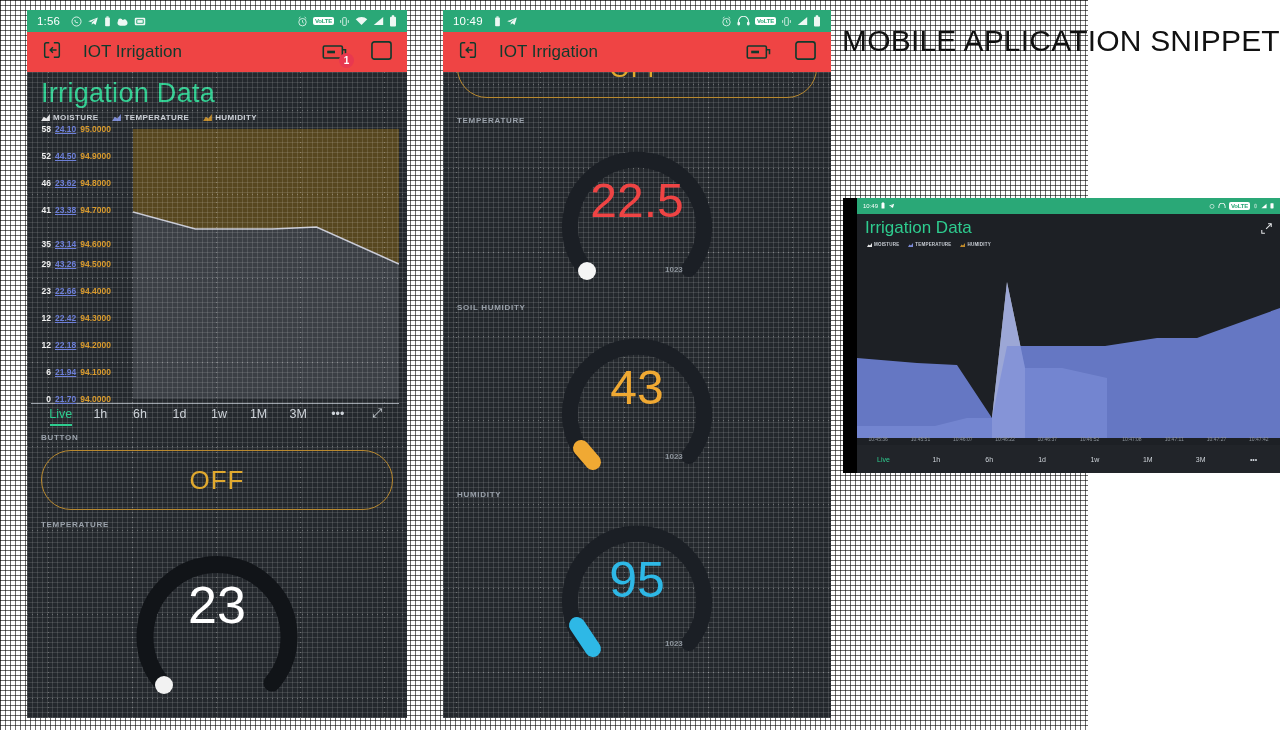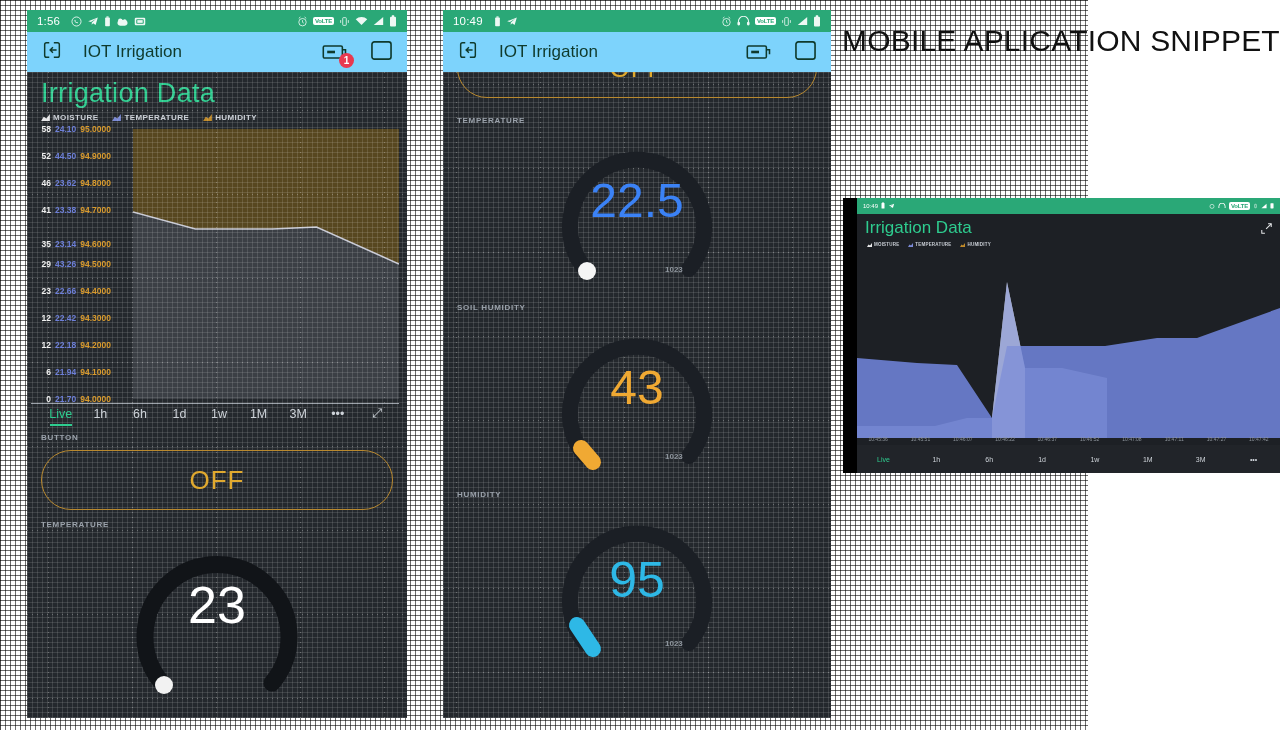--- a/index.html
+++ b/index.html
@@ -63,21 +63,21 @@
   .sb-left  { display:flex; align-items:center; gap:5px; flex:1; }
   .sb-right { display:flex; align-items:center; gap:5px; }
   .sb-ico { opacity:.92; display:inline-flex; align-items:center; }
   .volte {
     font-size: 6px; font-weight: bold; background:#fff; color:#2aa877;
     border-radius:2px; padding: 1px 2px; letter-spacing:-.2px; line-height:1;
   }
 
   .appbar {
     height: 40px;
-    background: #7dd3fc;
+    background: #ef4444;
     display: flex; align-items: center;
     padding: 0 14px;
     color: #10342a;
   }
   .appbar .title {
     font-size: 17px; color: #0f3a2c; margin-left: 20px; flex: 1;
     font-weight: 400;
   }
   .appbar-icons { display:flex; align-items:center; gap: 22px; }
   .badge {
@@ -125,21 +125,21 @@
     letter-spacing: .4px;
   }
   .legend-item { display:flex; align-items:center; gap:3px; }
 
   
   .chart-wrap { position: relative; height: 280px; margin: 0 8px 0 4px; }
   .ylabels { position:absolute; left:4px; top:0; width:96px; height:100%; z-index:4; }
   .yrow { position:absolute; left:0; display:flex; gap:4px; font-size:8.5px;
     transform: translateY(-50%); white-space:nowrap; font-weight:600; }
   .yv-m { color:#f0f0f0; width:16px; text-align:right; }
-  .yv-t { color:#6d7fd8; }
+  .yv-t { color:#6d7fd8;text-decoration:underline; }
   .yv-h { color:#d99b2e; }
 
   .plot { position:absolute; left:102px; right:0; top:0; bottom:0; }
   .axis-line { position:absolute; left:0; right:0; bottom:0; height:1px; background:#9aa0a8; }
 
   .timerow {
     display:flex; align-items:center;
     padding: 2px 10px 2px 14px;
     gap: 0; position:relative; z-index:5;
   }
@@ -530,21 +530,21 @@
       <div class="dgridr" style="top:516px"></div>
         <div class="dgridr" style="top:600px"></div>
 
       <div class="offbtn" style="margin-top:-34px; height:58px">OFF</div>
 
       <div class="section-label" style="padding-top:18px">TEMPERATURE</div>
       <div class="gauge">
         <svg class="gauge-svg" width="200" height="170" viewBox="0 0 200 170">
           <path d="M48 140 A 67 67 0 1 1 152 140" fill="none" stroke="#1b1f25" stroke-width="16" stroke-linecap="round"></path>
         </svg>
-        <div class="gauge-val" style="color:#3b82f6">22.5</div>
+        <div class="gauge-val" style="color:#ef4444">22.5</div>
         <svg class="gauge-svg" width="200" height="170" viewBox="0 0 200 170" style="z-index:2">
           <circle cx="50" cy="142" r="9" fill="#f5f5f5"></circle>
         </svg>
         <span class="gauge-min" style="left:50%; margin-left:-53px; top:138px">0</span>
         <span class="gauge-max" style="left:50%; margin-left:28px; top:136px">1023</span>
       </div>
 
       <div class="section-label" style="padding-top:14px">SOIL HUMIDITY</div>
       <div class="gauge">
         <svg class="gauge-svg" width="200" height="170" viewBox="0 0 200 170">

